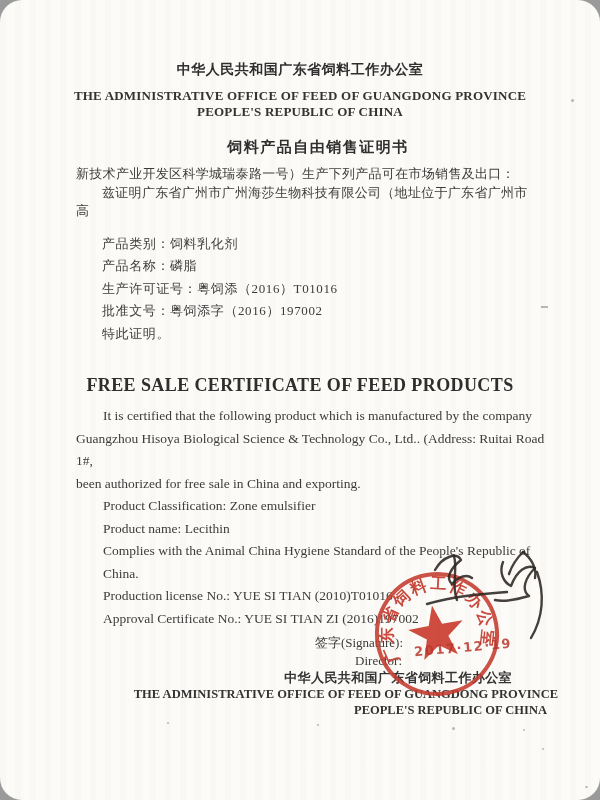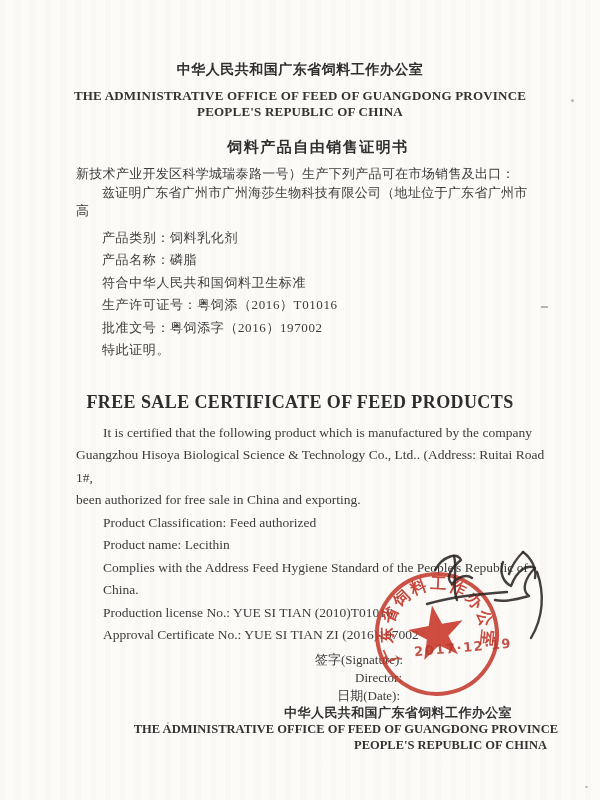--- a/index.html
+++ b/index.html
@@ -5,32 +5,33 @@
 <style>
   html,body { margin:0; padding:0; background:#9a9a9a; }
   .page {
     position:relative; width:600px; height:800px; margin:0 auto;
     background:#fcfbf8;
     background-image: repeating-linear-gradient(90deg,
       rgba(236,231,222,.16) 0px, rgba(236,231,222,.16) 6px,
       rgba(255,255,255,0) 6px, rgba(255,255,255,0) 15px);
     color:#3a3a3a; overflow:hidden;
     font-family:"Liberation Serif", serif;
+    border-radius:22px;
   }
   
   .header { padding-top:60px; text-align:center; }
   .h-cn { font-size:14px; font-weight:bold; color:#2f2f2f; line-height:20px; letter-spacing:.5px; }
   .h-en { font-size:13px; font-weight:bold; color:#333; line-height:16px; letter-spacing:.2px; }
   .h-en.first { margin-top:8px; }
   .t-cn { margin-top:17px; font-size:15px; font-weight:bold; color:#2f2f2f; line-height:20px; letter-spacing:1.5px;padding-left:36px; }
   
   .cn-body { margin:8px 60px 0 76px; font-size:13px; color:#3c3c3c; }
   .cn-para .line { line-height:18.5px; letter-spacing:.3px; }
   .cn-indent { text-indent:26px; }
-  .cn-items { margin-top:6px; }
+  .cn-items { margin-top:12px; }
   .cn-items .line { line-height:22.5px; padding-left:26px; letter-spacing:.6px; }
   
   .en-title { margin-top:31px; text-align:center; font-size:18px; font-weight:bold;
               color:#2e2e2e; line-height:18px; letter-spacing:.4px; }
   .en-body { margin:11px 42px 0 76px; font-size:13.5px; color:#3c3c3c; }
   .en-body .line { line-height:22.5px; }
   .en-indent { text-indent:27px; }
   .en-item { padding-left:27px; }
   
   .footer { margin-top:4px; text-align:right; font-size:13px; color:#3c3c3c; }
@@ -66,43 +67,41 @@
   </div>
 
   <div class="cn-body">
     <div class="cn-para">
       <div class="line">新技术产业开发区科学城瑞泰路一号）生产下列产品可在市场销售及出口：</div>
       <div class="line cn-indent">兹证明广东省广州市广州海莎生物科技有限公司（地址位于广东省广州市高</div>
     </div>
     <div class="cn-items">
       <div class="line">产品类别：饲料乳化剂</div>
       <div class="line">产品名称：磷脂</div>
-      <div class="line">符合中华人民共和国饲料卫生标准</div>
       <div class="line">生产许可证号：粤饲添（2016）T01016</div>
       <div class="line">批准文号：粤饲添字（2016）197002</div>
       <div class="line">特此证明。</div>
     </div>
   </div>
 
   <div class="en-title">FREE SALE CERTIFICATE OF FEED PRODUCTS</div>
   <div class="en-body">
     <div class="line en-indent">It is certified that the following product which is manufactured by the company</div>
     <div class="line">Guangzhou Hisoya Biological Science &amp; Technology Co., Ltd.. (Address: Ruitai Road 1#,</div>
     <div class="line">been authorized for free sale in China and exporting.</div>
-    <div class="line en-item">Product Classification: Feed authorized</div>
+    <div class="line en-item">Product Classification: Zone emulsifier</div>
     <div class="line en-item">Product name: Lecithin</div>
-    <div class="line en-item">Complies with the Address Feed Hygiene Standard of the People's Republic of China.</div>
+    <div class="line en-item">Complies with the Animal China Hygiene Standard of the People's Republic of China.</div>
     <div class="line en-item">Production license No.: YUE SI TIAN (2010)T01016</div>
     <div class="line en-item">Approval Certificate No.: YUE SI TIAN ZI (2016)197002</div>
   </div>
 
   <div class="footer">
     <div class="f-sig">签字(Signature):</div>
     <div class="f-dir">Director:</div>
-    <div class="f-date">日期(Date):</div>
     <div class="f-cn">中华人民共和国广东省饲料工作办公室</div>
     <div class="f-en1">THE ADMINISTRATIVE OFFICE OF FEED OF GUANGDONG PROVINCE</div>
     <div class="f-en2">PEOPLE'S REPUBLIC OF CHINA</div>
   </div>
 
   <svg class="stamp" width="225" height="175" viewBox="0 0 225 175" aria-hidden="true">
     <defs>
       <path id="sealArc" d="M 44.2,113 A 45,45 0 1 1 125.8,113" fill="none"></path>
     </defs>
     <g transform="rotate(-10 85 94)">

